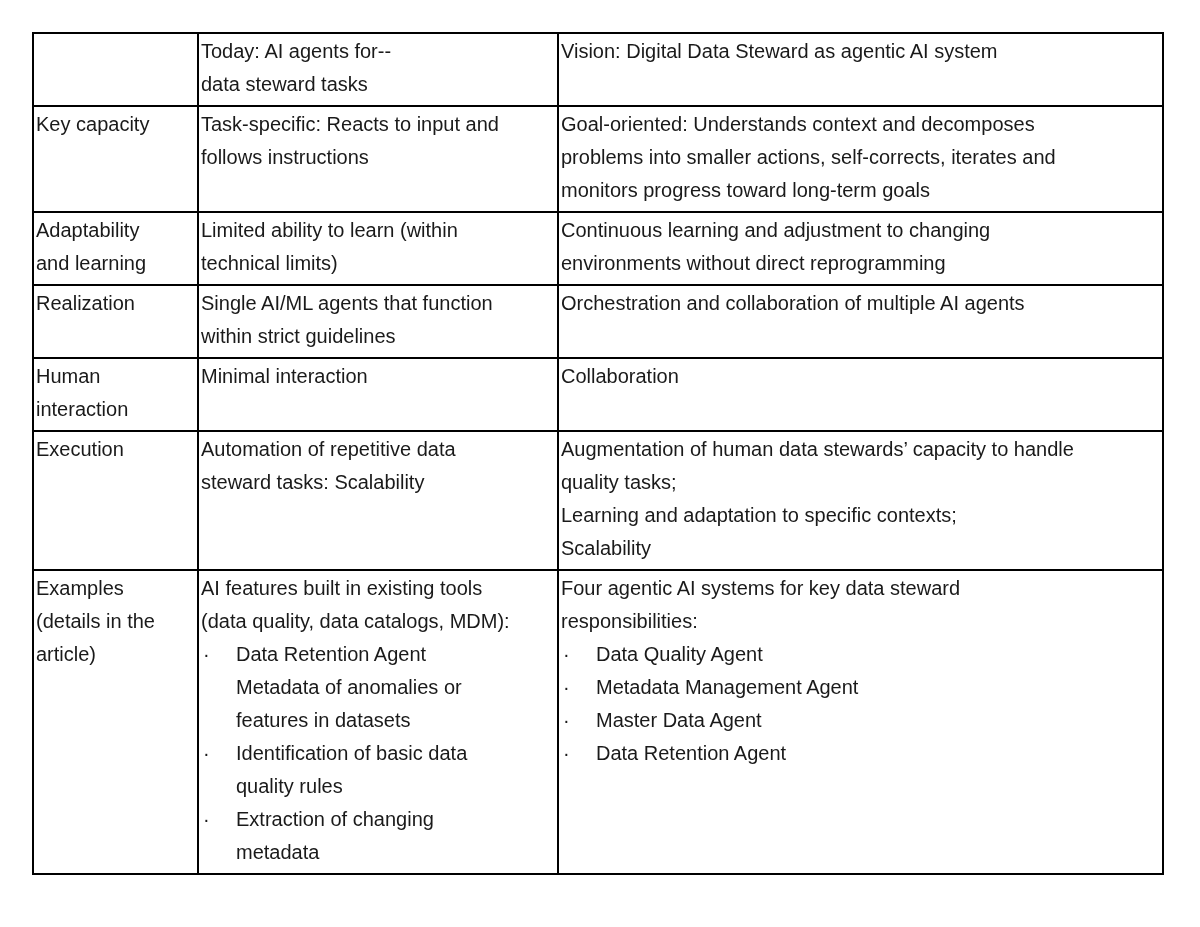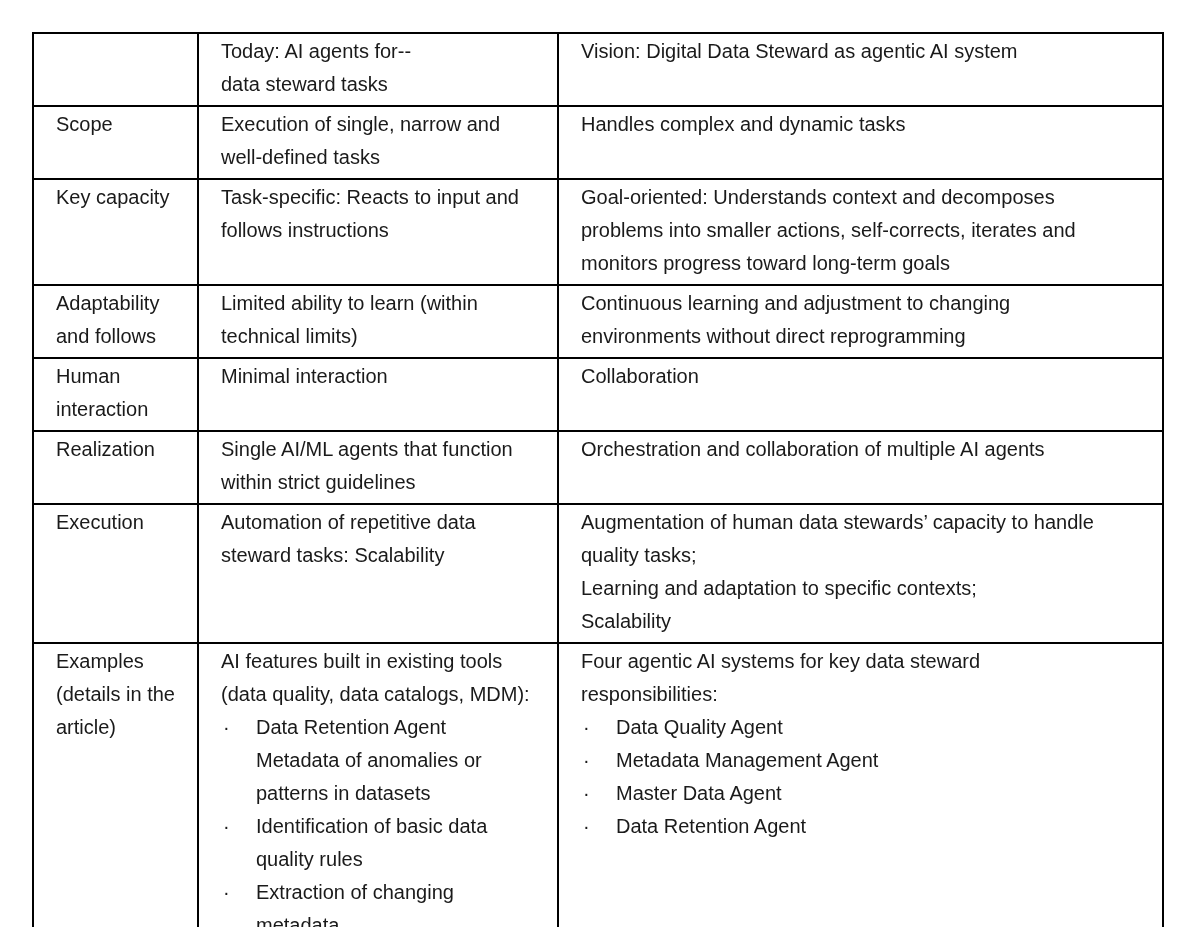--- a/index.html
+++ b/index.html
@@ -24,21 +24,21 @@
     table-layout: fixed;
     width: 1130px;
     background: #ffffff;
   }
   col.c1 { width: 165px; }
   col.c2 { width: 360px; }
   col.c3 { width: 605px; }
   table.cmp td, table.cmp th {
     border: 2px solid #000000;
     vertical-align: top;
-    padding: 1px 10px 4px 22px;
+    padding: 1px 10px 4px 2px;
     font-size: 20px;
     line-height: 33px;
     font-weight: normal;
     text-align: left;
     overflow: hidden;
   }
   th.hdr {
     font-weight: bold;
     text-align: center;
   }
@@ -74,86 +74,74 @@
       <td></td>
       <th class="hdr">
         <div>Today: AI agents for--</div>
         <div>data steward tasks</div>
       </th>
       <th class="hdr">
         <div>Vision: Digital Data Steward as agentic AI system</div>
       </th>
     </tr>
 
-    <tr class="r66">
-      <td>
-        <div>Scope</div>
-      </td>
-      <td>
-        <div>Execution of single, narrow and</div>
-        <div>well-defined tasks</div>
-      </td>
-      <td>
-        <div>Handles complex and dynamic tasks</div>
-      </td>
-    </tr>
 
     <tr class="r99">
       <td>
         <div>Key capacity</div>
       </td>
       <td>
         <div><span class="b">Task-specific:</span><span> Reacts to input and</span></div>
         <div>follows instructions</div>
       </td>
       <td>
         <div><span class="b">Goal-oriented:</span><span> Understands context and decomposes</span></div>
         <div>problems into smaller actions, self-corrects, iterates and</div>
         <div>monitors progress toward long-term goals</div>
       </td>
     </tr>
 
     <tr class="r66">
       <td>
         <div>Adaptability</div>
-        <div>and follows</div>
+        <div>and learning</div>
       </td>
       <td>
         <div>Limited ability to learn (within</div>
         <div>technical limits)</div>
       </td>
       <td>
         <div>Continuous learning and adjustment to changing</div>
         <div>environments without direct reprogramming</div>
       </td>
     </tr>
 
     <tr class="r66">
       <td>
+        <div>Realization</div>
+      </td>
+      <td>
+        <div>Single AI/ML agents that function</div>
+        <div>within strict guidelines</div>
+      </td>
+      <td>
+        <div>Orchestration and collaboration of multiple AI agents</div>
+      </td>
+    </tr>
+
+    <tr class="r66">
+      <td>
         <div>Human</div>
         <div>interaction</div>
       </td>
       <td>
         <div>Minimal interaction</div>
       </td>
       <td>
         <div>Collaboration</div>
-      </td>
-    </tr>
-
-    <tr class="r66">
-      <td>
-        <div>Realization</div>
-      </td>
-      <td>
-        <div>Single AI/ML agents that function</div>
-        <div>within strict guidelines</div>
-      </td>
-      <td>
-        <div>Orchestration and collaboration of multiple AI agents</div>
       </td>
     </tr>
 
     <tr class="r130">
       <td>
         <div>Execution</div>
       </td>
       <td>
         <div>Automation of repetitive data</div>
         <div>steward tasks: Scalability</div>
@@ -178,21 +166,21 @@
         <div class="li">
           <div class="marker">·</div>
           <div class="btext">
             <div>Data Retention Agent</div>
           </div>
         </div>
         <div class="li">
           <div class="marker"></div>
           <div class="btext">
             <div>Metadata of anomalies or</div>
-            <div>patterns in datasets</div>
+            <div>features in datasets</div>
           </div>
         </div>
         <div class="li">
           <div class="marker">·</div>
           <div class="btext">
             <div>Identification of basic data</div>
             <div>quality rules</div>
           </div>
         </div>
         <div class="li">

